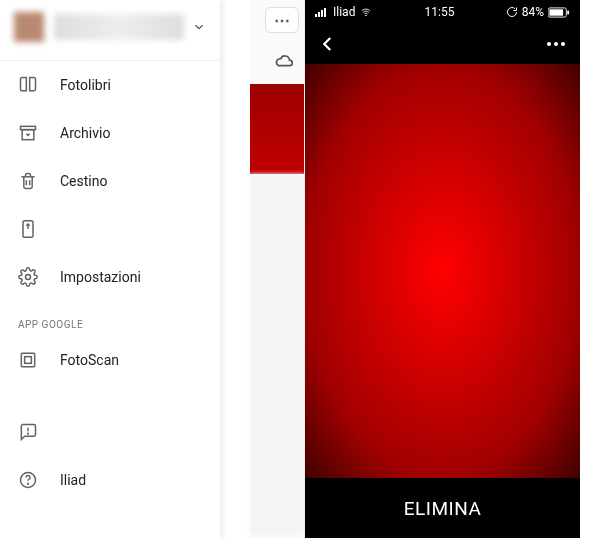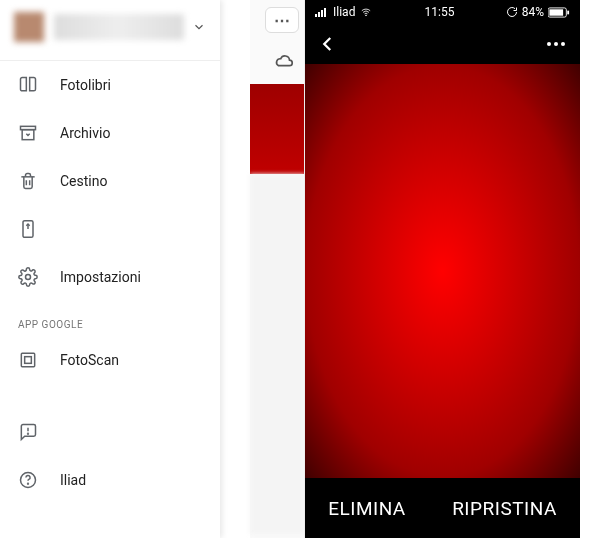--- a/index.html
+++ b/index.html
@@ -321,15 +321,14 @@
       <svg width="20" height="6" viewBox="0 0 20 6" fill="#fff">
           <circle cx="3" cy="3" r="2"></circle>
           <circle cx="10" cy="3" r="2"></circle>
           <circle cx="17" cy="3" r="2"></circle>
         </svg>
     </span>
   </div>
   <div class="photo-area"></div>
   <div class="bottom-bar">
     <div class="bottom-btn">ELIMINA</div>
-    <div class="bottom-btn">RIPRISTINA</div>
   </div>
 </div>
 
 </body></html>

